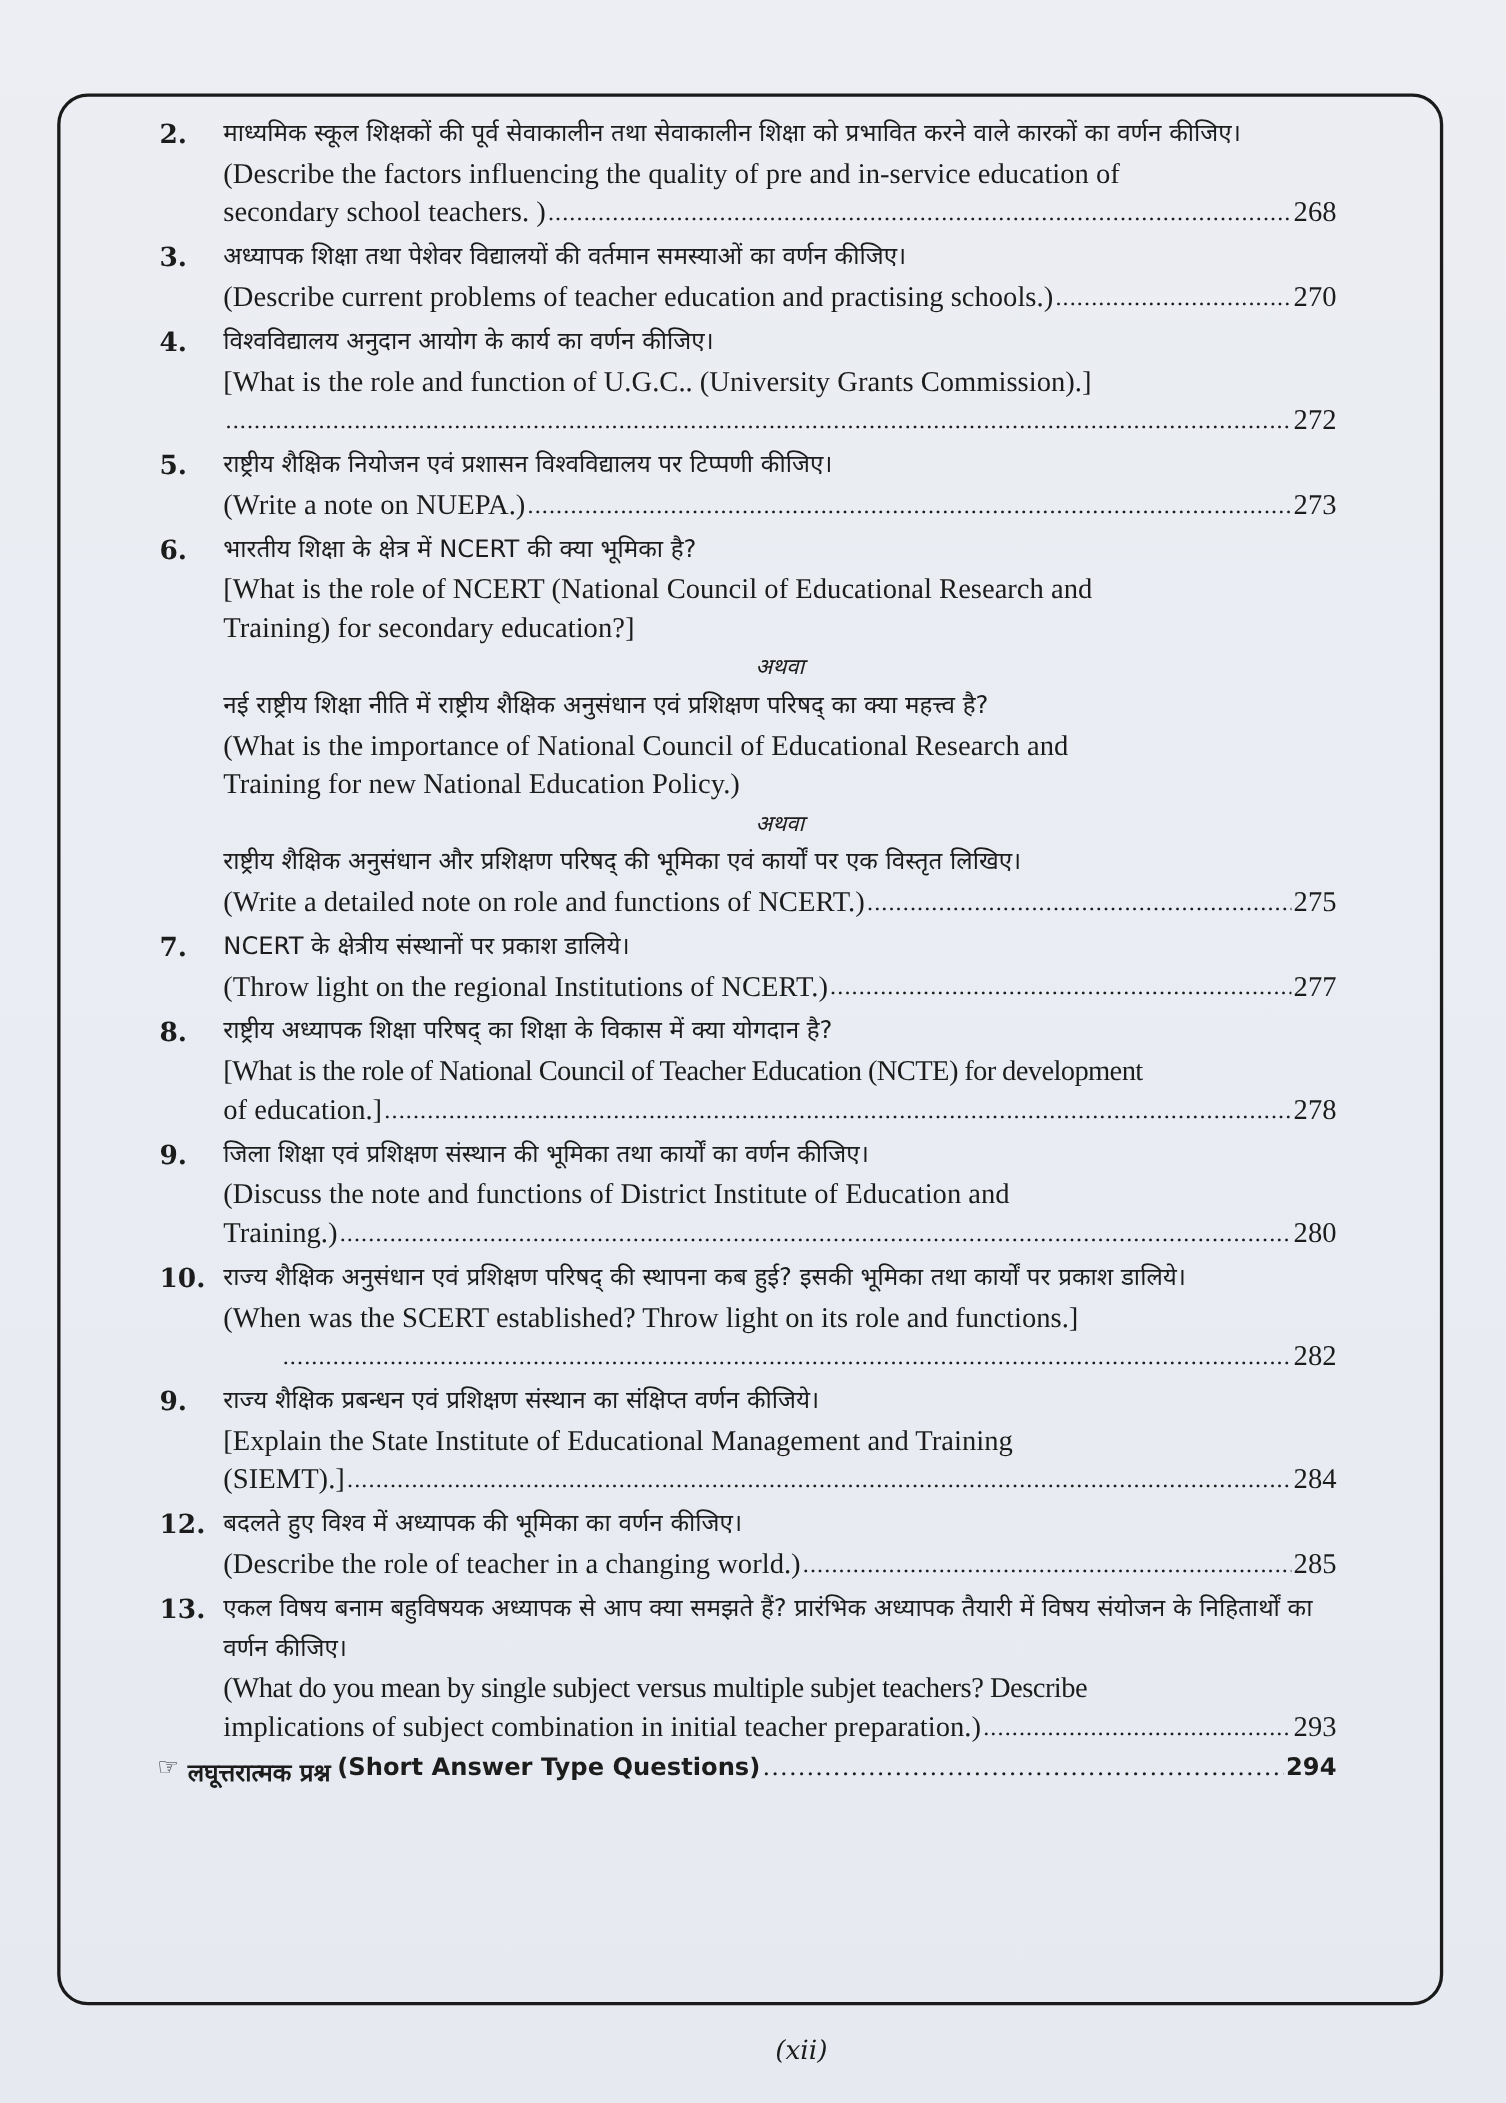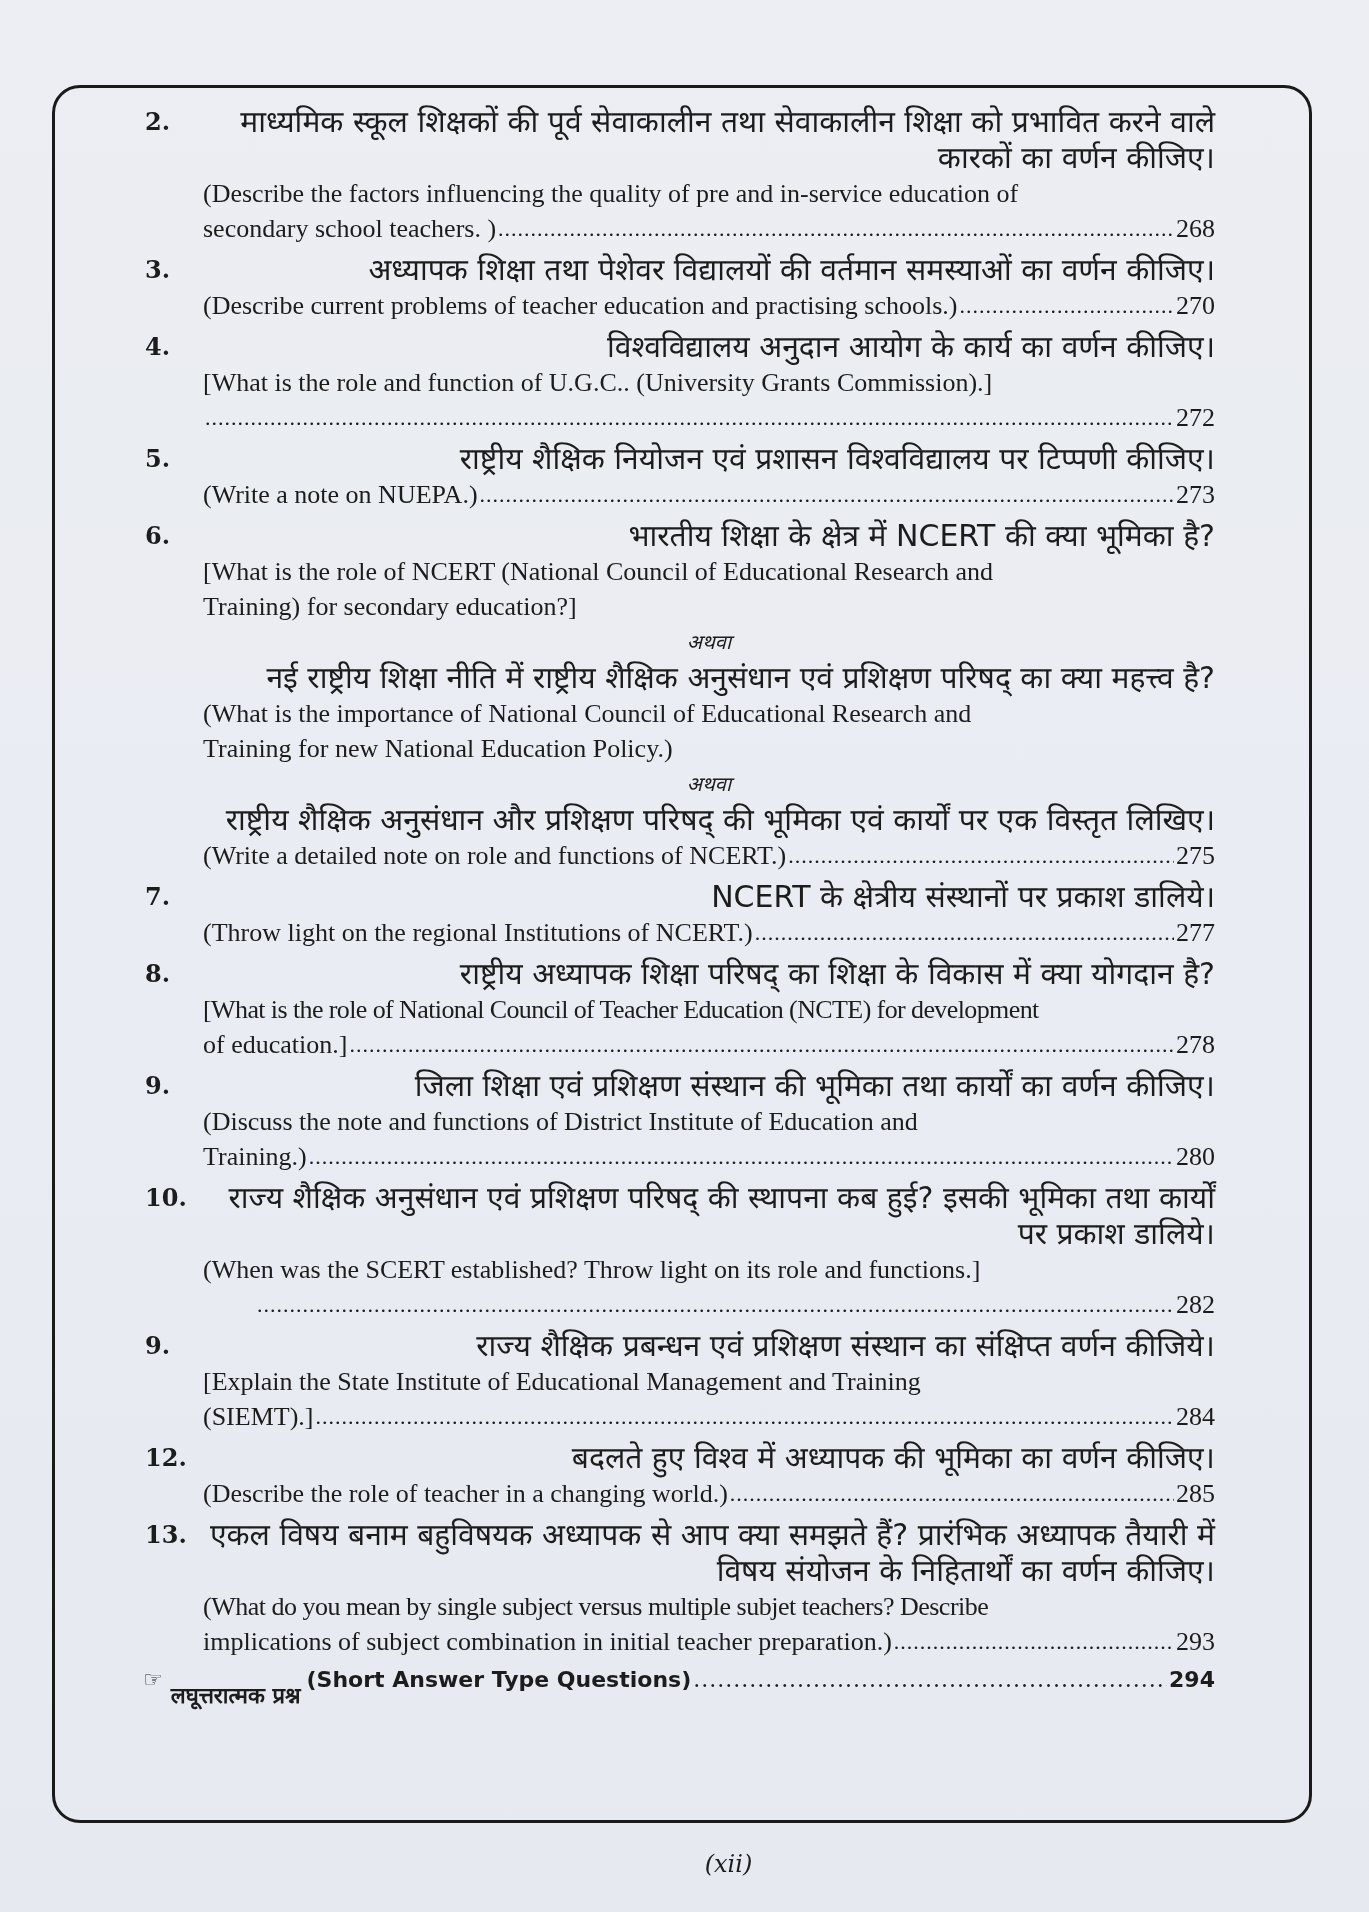--- a/index.html
+++ b/index.html
@@ -16,21 +16,21 @@
   }
   .content {
     position:absolute; left:145px; top:104px; width:1070px;
   }
   .q { position:relative; padding-left:58px; }
   .q .num {
     position:absolute; left:0; top:0; font-size:24px; font-weight:bold;
     line-height:36px;
   }
   .hi {
-    font-family: "DejaVu Sans", sans-serif; font-size:30px; line-height:36px;text-align:right;
+    font-family: "DejaVu Sans", sans-serif; font-size:22px; line-height:36px;
   }
   .en {
     font-family: "Liberation Serif", "DejaVu Serif", serif; font-size:26px;
     line-height:35px; text-align:justify;
   }
   .en.nojust { text-align:left; }
   .leader { display:flex; align-items:flex-start; }
   .leader .txt { white-space:nowrap; }
   .leader .dots {
     flex:1; overflow:hidden; white-space:nowrap; letter-spacing:1px;
@@ -45,21 +45,21 @@
     text-align:center; font-family:"DejaVu Sans", sans-serif; font-style:italic;
     font-size:20px; line-height:36px;
   }
   .gap { height:6px; }
   .short {
     position:relative; padding-left:0; margin-left:-2px; margin-top:8px;
   }
   .short .hand {
     font-family:"DejaVu Sans", sans-serif; font-size:22px; margin-right:8px;
   }
-  .short .hi-b { font-family:"DejaVu Sans", sans-serif; font-size:22px; font-weight:bold;margin-top:12px; }
+  .short .hi-b { font-family:"DejaVu Sans", sans-serif; font-size:22px; font-weight:bold; }
   .short .en-s { font-family:"DejaVu Sans", sans-serif; font-size:22px; font-weight:bold; }
   .footer {
     position:absolute; left:0; width:100%; top:1850px; text-align:center;
     font-family:"DejaVu Serif", serif; font-style:italic; font-size:24px;padding-left:44px;
   }
 </style>
 </head>
 <body>
 
 <div class="frame"></div>

